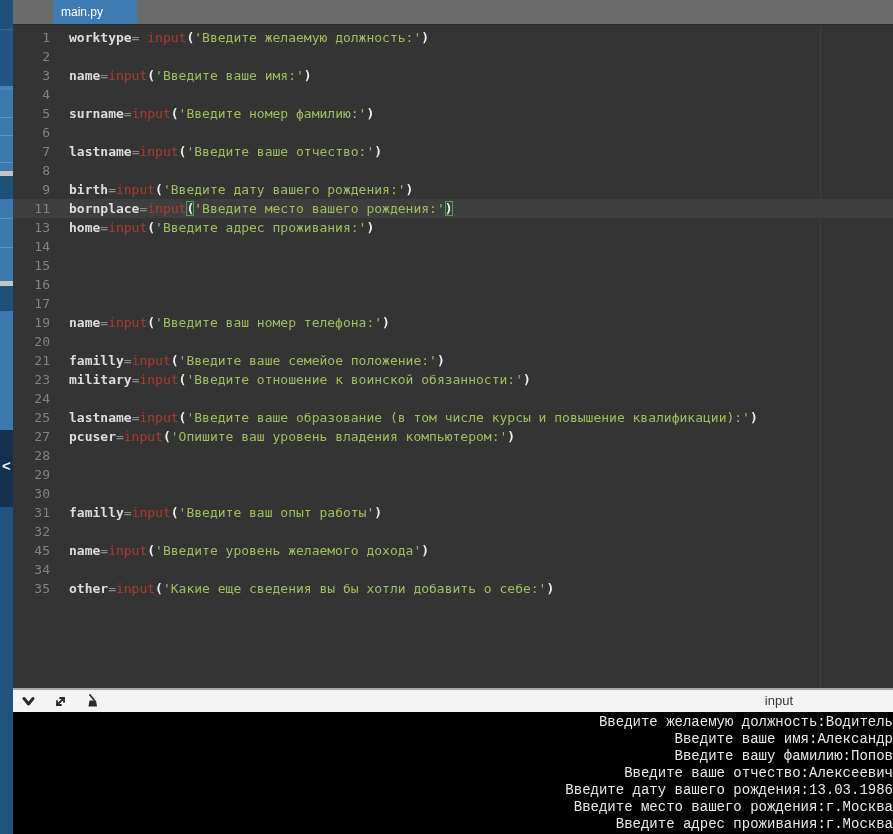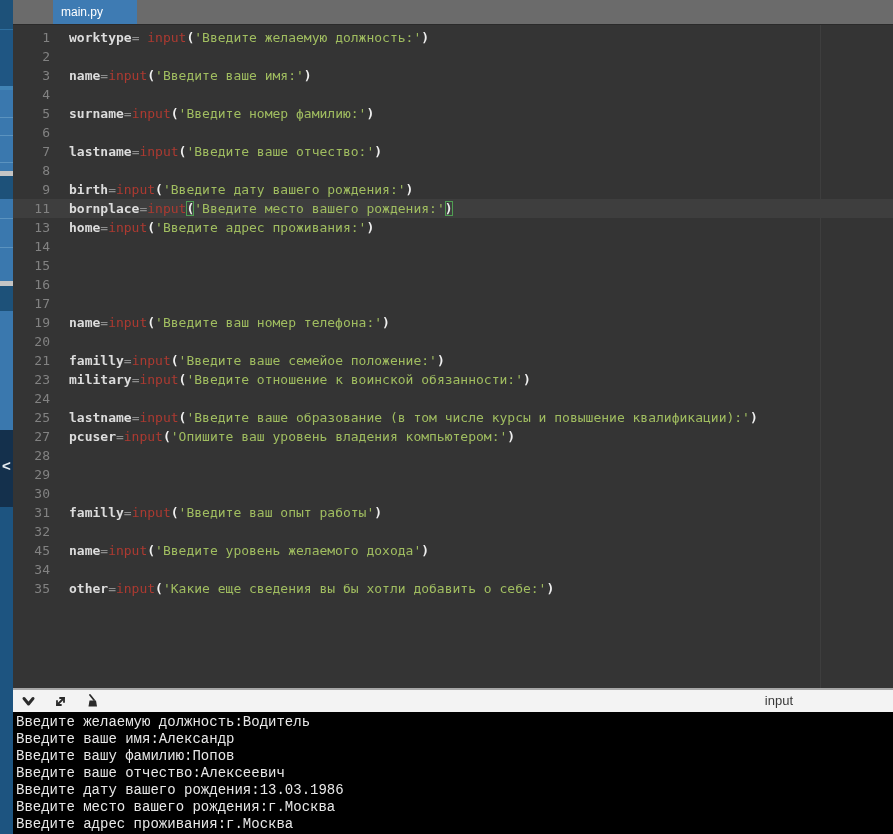--- a/index.html
+++ b/index.html
@@ -55,21 +55,21 @@
   .ct-icon{width:15px;height:15px;margin-right:17px;cursor:pointer;flex:0 0 auto;}
   .ct-icon svg{display:block;width:15px;height:15px;}
   .ct-label{
     position:absolute;right:100px;top:3px;color:#3a3a3a;
     font-family:"Liberation Sans",sans-serif;font-size:13px;
   }
   
   .console{
     height:122px;background:var(--console-bg,#000);color:var(--console-fg,#e8e8e8);
     font-family:"Liberation Mono",monospace;font-size:14px;line-height:17px;
-    padding:2px 0 0 3px;box-sizing:border-box;overflow:hidden;white-space:pre;
+    padding:2px 0 0 3px;box-sizing:border-box;overflow:hidden;white-space:pre;text-align:right;
   }
   .console-line{height:17px;}
 </style>
 </head>
 <body>
 
 <div class="screen">
 
   <div class="sidebar">
 

